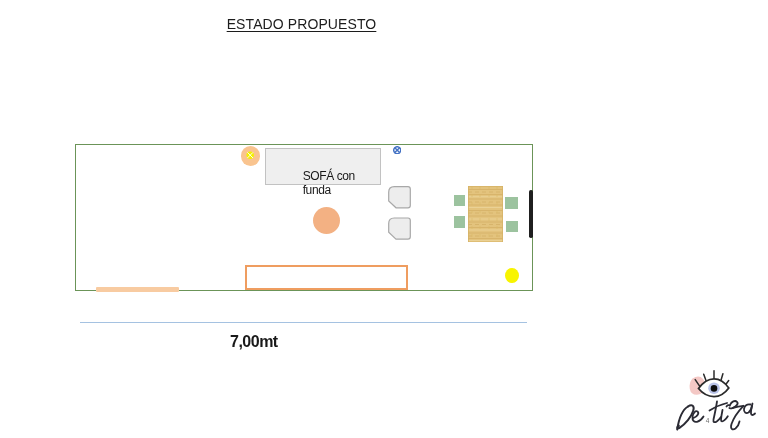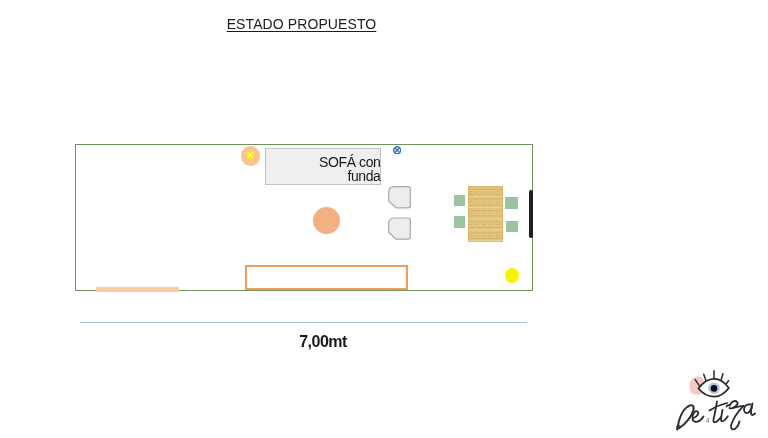--- a/index.html
+++ b/index.html
@@ -16,21 +16,21 @@
 
 <div class="abs" style="left:75.3px;top:143.6px;width:455.8px;height:145.6px;border:1.4px solid #6b9458;"></div>
 
 <div class="abs" style="left:240.9px;top:146.4px;width:19.2px;height:19.2px;border-radius:50%;background:#f9c48f;"></div>
 <svg class="abs" style="left:246.4px;top:151.1px;" width="8.4" height="8.4" viewBox="0 0 8.4 8.4">
   <circle cx="4.2" cy="4.2" r="3.7" fill="#f4f000"></circle>
   <path d="M1.4 1.4 L7 7 M7 1.4 L1.4 7" stroke="#ffffff" stroke-width="0.9"></path>
 </svg>
 
 <div class="abs" style="left:264.7px;top:147.7px;width:114.8px;height:35.6px;background:#efefef;border:1px solid #c2c2c2;">
-  <div style="padding:6px 0 0 37px;font-size:14px;line-height:14px;color:#191919;letter-spacing:-0.4px;text-align:right;">SOFÁ con<br>funda</div>
+  <div style="padding:20px 0 0 37px;font-size:12px;line-height:14px;color:#191919;letter-spacing:-0.4px;">SOFÁ con<br>funda</div>
 </div>
 
 <svg class="abs" style="left:393px;top:145.6px;" width="8.4" height="8.4" viewBox="0 0 8.4 8.4">
   <circle cx="4.2" cy="4.2" r="3.5" fill="none" stroke="#4472c4" stroke-width="1.45"></circle>
   <path d="M1.8 1.8 L6.6 6.6 M6.6 1.8 L1.8 6.6" stroke="#4472c4" stroke-width="1.45"></path>
 </svg>
 
 <div class="abs" style="left:313px;top:206.5px;width:27px;height:27px;border-radius:50%;background:#f3b183;"></div>
 
 <svg class="abs" style="left:388px;top:186px;" width="24" height="56" viewBox="0 0 24 56">
@@ -63,21 +63,21 @@
 <div class="abs" style="left:529.2px;top:189.5px;width:3.8px;height:48.6px;background:#1f1f1f;border-radius:1.8px;"></div>
 
 <div class="abs" style="left:504.5px;top:267.5px;width:14.2px;height:15.6px;border-radius:50%;background:#f8f400;"></div>
 
 <div class="abs" style="left:244.9px;top:265.3px;width:158.7px;height:21px;background:#ffffff;border:2px solid #ef9d60;"></div>
 
 <div class="abs" style="left:95.8px;top:286.9px;width:83.4px;height:5.6px;background:#f8cba1;border-radius:1px;"></div>
 
 <div class="abs" style="left:80px;top:321.6px;width:447px;height:1.6px;background:#a5c2e1;"></div>
 
-<div class="abs" style="left:230px;top:333px;width:186px;text-align:center;font-size:16px;font-weight:bold;color:#1a1a1a;letter-spacing:-0.5px;">7,00mt</div>
+<div class="abs" style="left:230px;top:333px;width:186px;text-align:left;font-size:16px;font-weight:bold;color:#1a1a1a;letter-spacing:-0.5px;">7,00mt</div>
 
 <svg class="abs" style="left:670px;top:358px;" width="92" height="78" viewBox="0 0 92 78">
 
   <path d="M22.5 20.5 Q29 16.5 33 21 Q36.5 25 34.5 31 Q32.5 36.5 27 36.8 Q21 37 19.8 31 Q18.6 25 22.5 20.5 Z" fill="#f4c8c5"></path>
 
   <g stroke="#2b2b2b" stroke-width="1.5" stroke-linecap="round">
     <path d="M25.2 21.6 L29.8 28.3"></path>
     <path d="M33.7 16.2 L36 22.5"></path>
     <path d="M44 12.8 L44 20.7"></path>
     <path d="M52.9 15.7 L51 22.3"></path>

